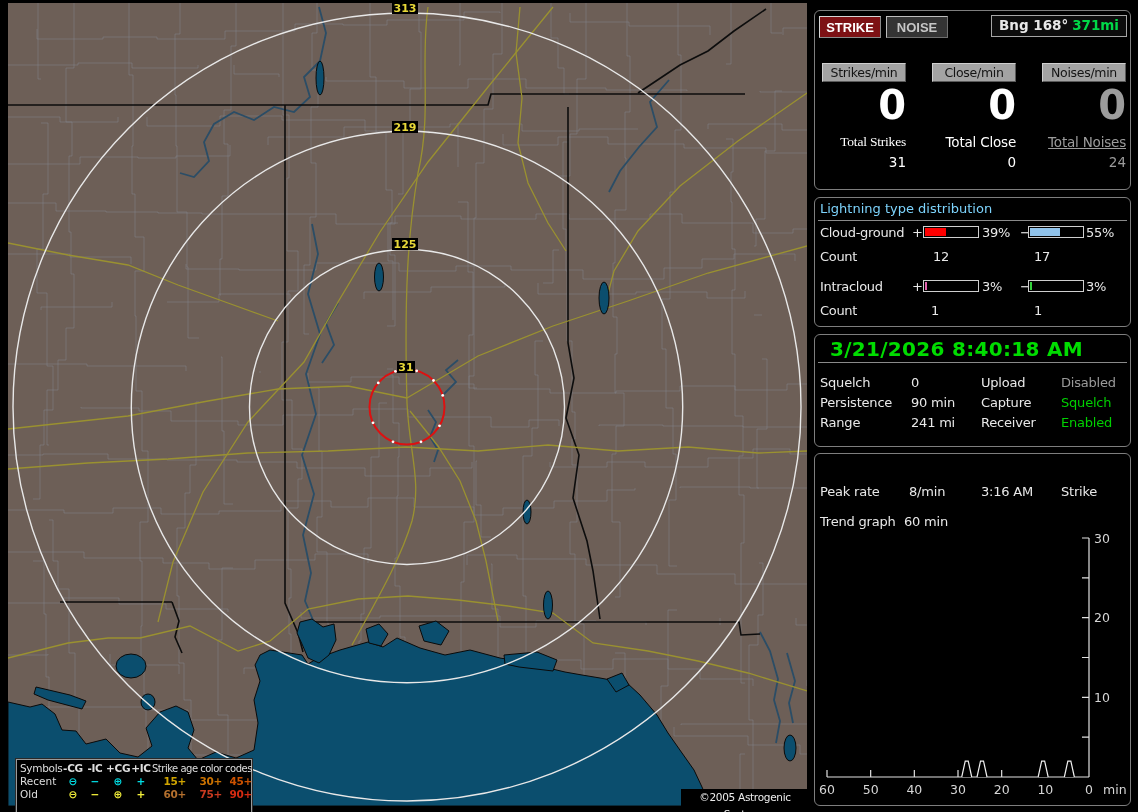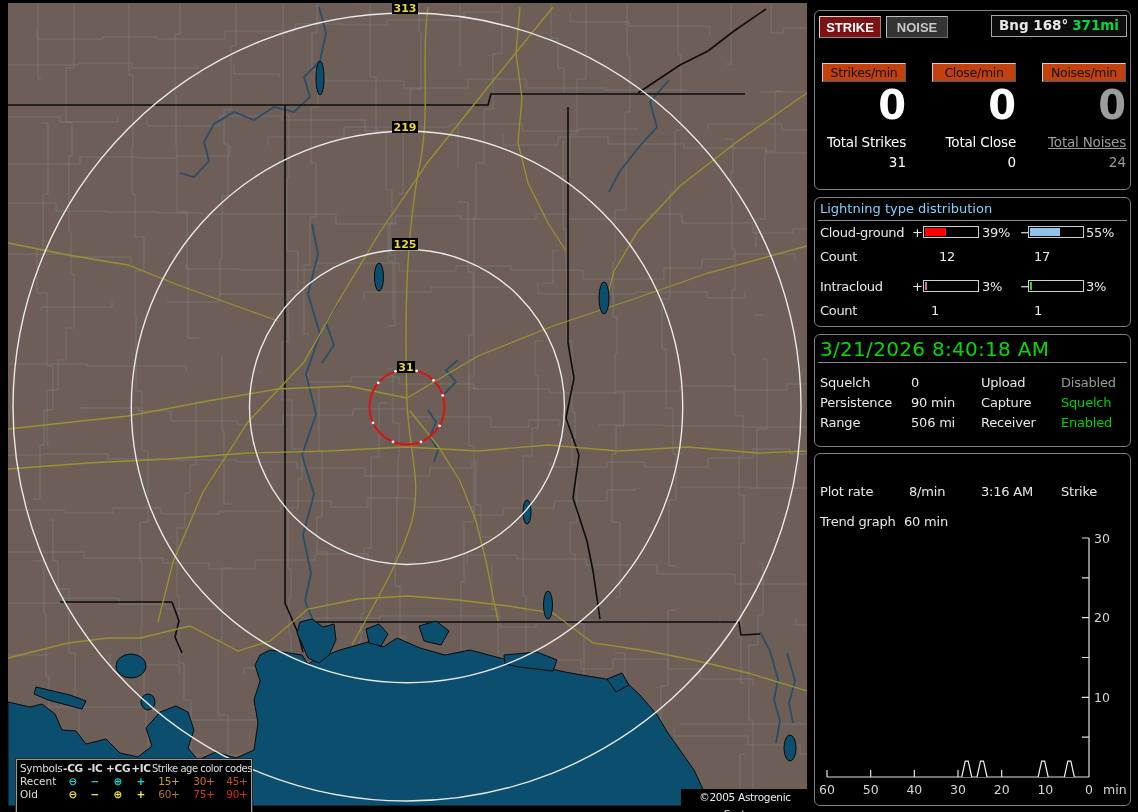--- a/index.html
+++ b/index.html
@@ -10,21 +10,21 @@
   #map{position:absolute;left:8px;top:3px;width:799px;height:803px;cursor:crosshair}
   #map svg{position:absolute;left:0;top:0}
 
   .legend{position:absolute;left:8px;top:756px;width:236px;box-sizing:border-box;
           background:#000;border:1px solid #9a9a9a;box-shadow:0 0 0 1px #2a2a2a;
           padding:2px 2px 19px 3px;display:grid;
           grid-template-columns:42px 22px 22px 24px 22px 34px 36px 30px;
           font-size:10.5px;line-height:13px;color:#dedede}
   .legend .sym{text-align:center;font-weight:bold}
   .legend .agehdr{grid-column:6/9;text-align:left;font-size:10px;letter-spacing:-0.5px;white-space:nowrap}
-  .legend .age{text-align:center;font-weight:normal;letter-spacing:-0.3px}
+  .legend .age{text-align:right;font-weight:bold;letter-spacing:-0.3px}
   .legend .hdr{letter-spacing:-0.3px}
 
   .copyright{position:absolute;left:673px;top:786px;width:128px;height:17px;background:#000;
              font-size:10.5px;line-height:17px;text-align:center;color:#ececec;letter-spacing:-0.3px}
 
   
   .box{position:absolute;left:814px;width:315px;background:#000;border:1px solid #7e7e7e;border-radius:6px}
   #box1{top:10px;height:178px}
   #box2{top:197px;height:128px}
   #box3{top:334px;height:111px}
@@ -33,34 +33,34 @@
   .tbtn{position:absolute;top:5px;width:62px;height:22px;box-sizing:border-box;font-weight:bold;
         font-size:13px;line-height:19px;text-align:center;border:1px solid;cursor:pointer}
   #strike-btn{left:4px;background:#7d1114;color:#ffffff;border-color:#d6d6d6 #8a8a8a #8a8a8a #d6d6d6}
   #noise-btn{left:71px;background:#343434;color:#c6c6c6;border-color:#bdbdbd #6f6f6f #6f6f6f #bdbdbd}
   #bng-box{position:absolute;top:4px;right:3px;width:136px;height:22px;box-sizing:border-box;
            border:1px solid #a6a6a6;background:#0c0c0c;font-weight:bold;font-size:13.5px;line-height:19px;
            display:flex;justify-content:space-between;padding:0 7px}
 
   .ccol{position:absolute;top:0;width:110px;height:100%;text-align:right}
   .ccol .chip{display:block;margin:52px 0 0 auto;width:84px;height:19px;box-sizing:border-box;
-        background:#c2410c;color:#141414;font-size:12.5px;line-height:17px;text-align:center;
+        background:#a3a3a3;color:#141414;font-size:12.5px;line-height:17px;text-align:center;
         border:1px solid;border-color:#cfcfcf #5a5a5a #5a5a5a #cfcfcf;letter-spacing:-0.3px;cursor:pointer}
   .ccol .rate{font-size:40px;font-weight:bold;line-height:40px;margin-top:3px}
   .ccol .tlabel{font-size:13.5px;margin-top:9px;letter-spacing:-0.2px}
   .ccol .tval{font-size:13.5px;margin-top:4px}
 
   .b2title{position:absolute;left:5px;top:3px;font-size:13px;color:#7dd3fc}
   .hrline{position:absolute;left:3px;right:3px;border-top:1px solid #8a8a8a}
   .drow{position:absolute;left:0;right:0;height:16px;font-size:13px;font-weight:normal;letter-spacing:-0.3px}
   .drow span{position:absolute;white-space:nowrap}
   .dbar{position:absolute;top:1px;width:56px;height:12px;box-sizing:border-box;border:1px solid #cfcfcf;background:#000}
   .dfill{position:absolute;left:1px;top:1px;bottom:1px}
 
-  .clock{position:absolute;left:5px;top:2px;font-size:20px;font-weight:normal;letter-spacing:0.3px;color:#00dc00}
+  .clock{position:absolute;left:15px;top:2px;font-size:20px;font-weight:bold;letter-spacing:0.3px;color:#00dc00}
   .srow{position:absolute;left:0;right:0;height:16px;font-size:13px;letter-spacing:-0.2px}
   .srow span{position:absolute;white-space:nowrap}
   .c1{left:5px}.c2{left:96px}.c3{left:166px}.c4{left:246px}
   #box4 .c2{left:94px}
 
   #trend-svg{position:absolute;left:0;top:0}
   #trend-svg text{fill:#d6d6d6;font-size:12.5px;font-family:"DejaVu Sans",sans-serif}
 </style>
 </head>
 <body>
@@ -185,21 +185,21 @@
   <button class="tbtn" id="strike-btn">STRIKE</button>
   <button class="tbtn" id="noise-btn">NOISE</button>
   <div id="bng-box">
     <span>Bng 168°</span>
     <span class="rng" style="color: rgb(0, 216, 72);">371mi</span>
   </div>
 
   <div class="ccol" style="right:224px">
     <span class="chip">Strikes/min</span>
     <div class="rate" style="color: rgb(255, 255, 255);">0</div>
-    <div class="tlabel" style="color: rgb(255, 255, 255);">Total Strikes</div>
+    <div class="tlabel" style="color: rgb(255, 255, 255); font-family: Liberation Serif, serif;">Total Strikes</div>
     <div class="tval" style="color: rgb(255, 255, 255);">31</div>
   </div>
   <div class="ccol" style="right:114px">
     <span class="chip">Close/min</span>
     <div class="rate" style="color: rgb(255, 255, 255);">0</div>
     <div class="tlabel" style="color: rgb(255, 255, 255);">Total Close</div>
     <div class="tval" style="color: rgb(255, 255, 255);">0</div>
   </div>
   <div class="ccol" style="right:4px">
     <span class="chip">Noises/min</span>
@@ -221,21 +221,21 @@
     </span>
     <span style="left:167px">39%</span>
     <span style="left:205px">−</span>
     <span class="dbar" style="left:213px">
       <span class="dfill" style="width: 55%; background: rgb(144, 194, 234);"></span>
     </span>
     <span style="left:271px">55%</span>
   </div>
   <div class="drow" style="top:51px">
     <span style="left:5px">Count</span>
-    <span style="left:124px">12</span>
+    <span style="left:118px">12</span>
     <span style="left:219px">17</span>
   </div>
 
   <div class="drow" style="top:81px">
     <span style="left:5px">Intracloud</span>
     <span style="left:97px">+</span>
     <span class="dbar" style="left:108px">
       <span class="dfill" style="width: 4%; background: rgb(228, 99, 174);"></span>
     </span>
     <span style="left:167px">3%</span>
@@ -263,29 +263,29 @@
     <span class="c4" style="color: rgb(154, 154, 154);">Disabled</span>
   </div>
   <div class="srow" style="top:60px">
     <span class="c1">Persistence</span>
     <span class="c2">90 min</span>
     <span class="c3">Capture</span>
     <span class="c4" style="color: rgb(0, 208, 0);">Squelch</span>
   </div>
   <div class="srow" style="top:80px">
     <span class="c1">Range</span>
-    <span class="c2">506 mi</span>
+    <span class="c2">241 mi</span>
     <span class="c3">Receiver</span>
     <span class="c4" style="color: rgb(0, 208, 0);">Enabled</span>
   </div>
 </div>
 
 <div class="box" id="box4">
   <div class="srow" style="top:30px">
-    <span class="c1">Plot rate</span>
+    <span class="c1">Peak rate</span>
     <span class="c2">8/min</span>
     <span class="c3">3:16 AM</span>
     <span class="c4">Strike</span>
   </div>
   <div class="srow" style="top:60px">
     <span class="c1">Trend graph</span>
     <span style="left:89px">60 min</span>
   </div>
   <svg id="trend-svg" width="315" height="349" viewBox="0 0 315 349">
       <path d="M12,323 H274 M274,323 V84 M274,323 V316 M230.33333333333334,323 V316 M186.66666666666669,323 V316 M143,323 V316 M99.33333333333334,323 V316 M55.666666666666686,323 V316 M12,323 V316 M274,283.1666666666667 H267 M274,243.33333333333331 H267 M274,203.5 H267 M274,163.66666666666666 H267 M274,123.83333333333334 H267 M274,84 H267" stroke="#e2e2e2" stroke-width="1.2" fill="none"></path>

